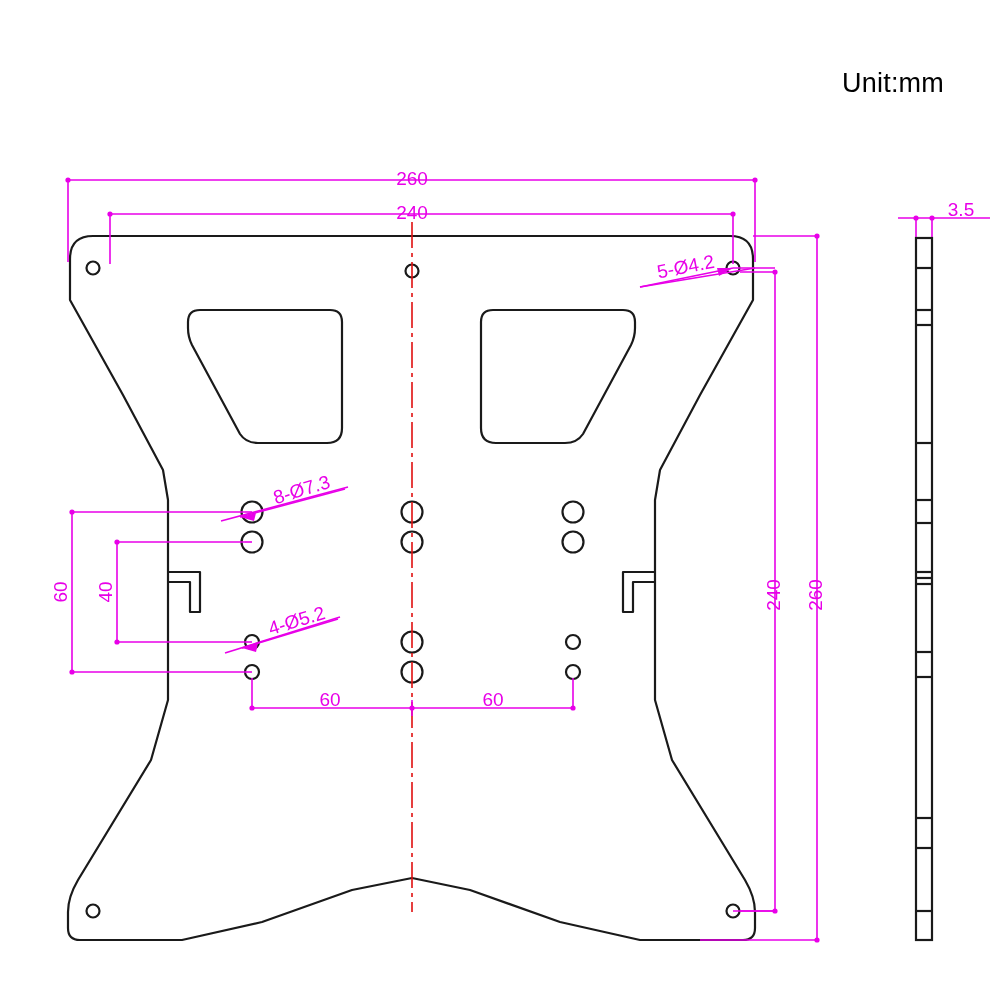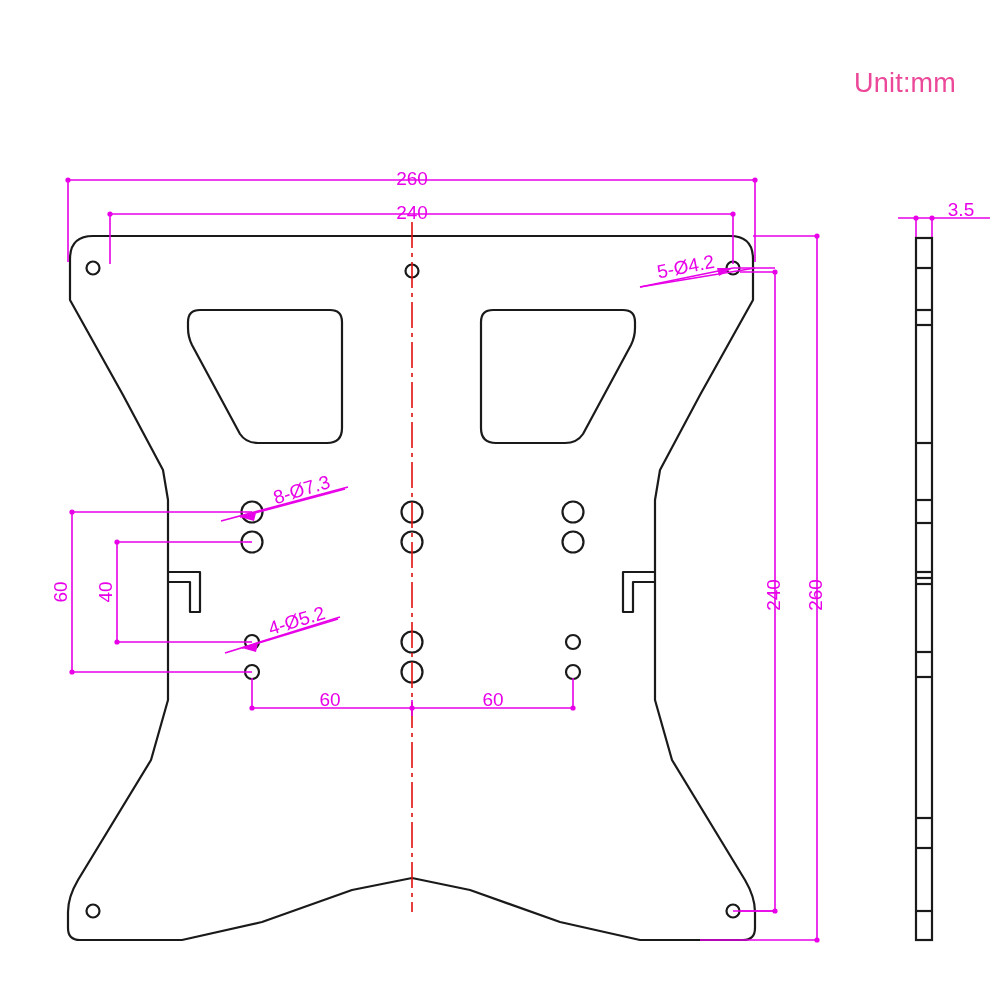--- a/index.html
+++ b/index.html
@@ -22,24 +22,24 @@
     height: 1000px;
   }
   svg#cad {
     display: block;
     width: 1000px;
     height: 1000px;
     background: #ffffff;
   }
   .unit-note {
     position: absolute;
-    right: 44px;
+    right: 56px;
     top: 68px;
     font-size: 27px;
-    color: #ec4899;
+    color: #000000;
     font-family: "Liberation Sans", sans-serif;
     letter-spacing: 0.2px;
     white-space: nowrap;
   }
 </style>
 </head>
 <body>
 
 <div id="drawing-root">
 

